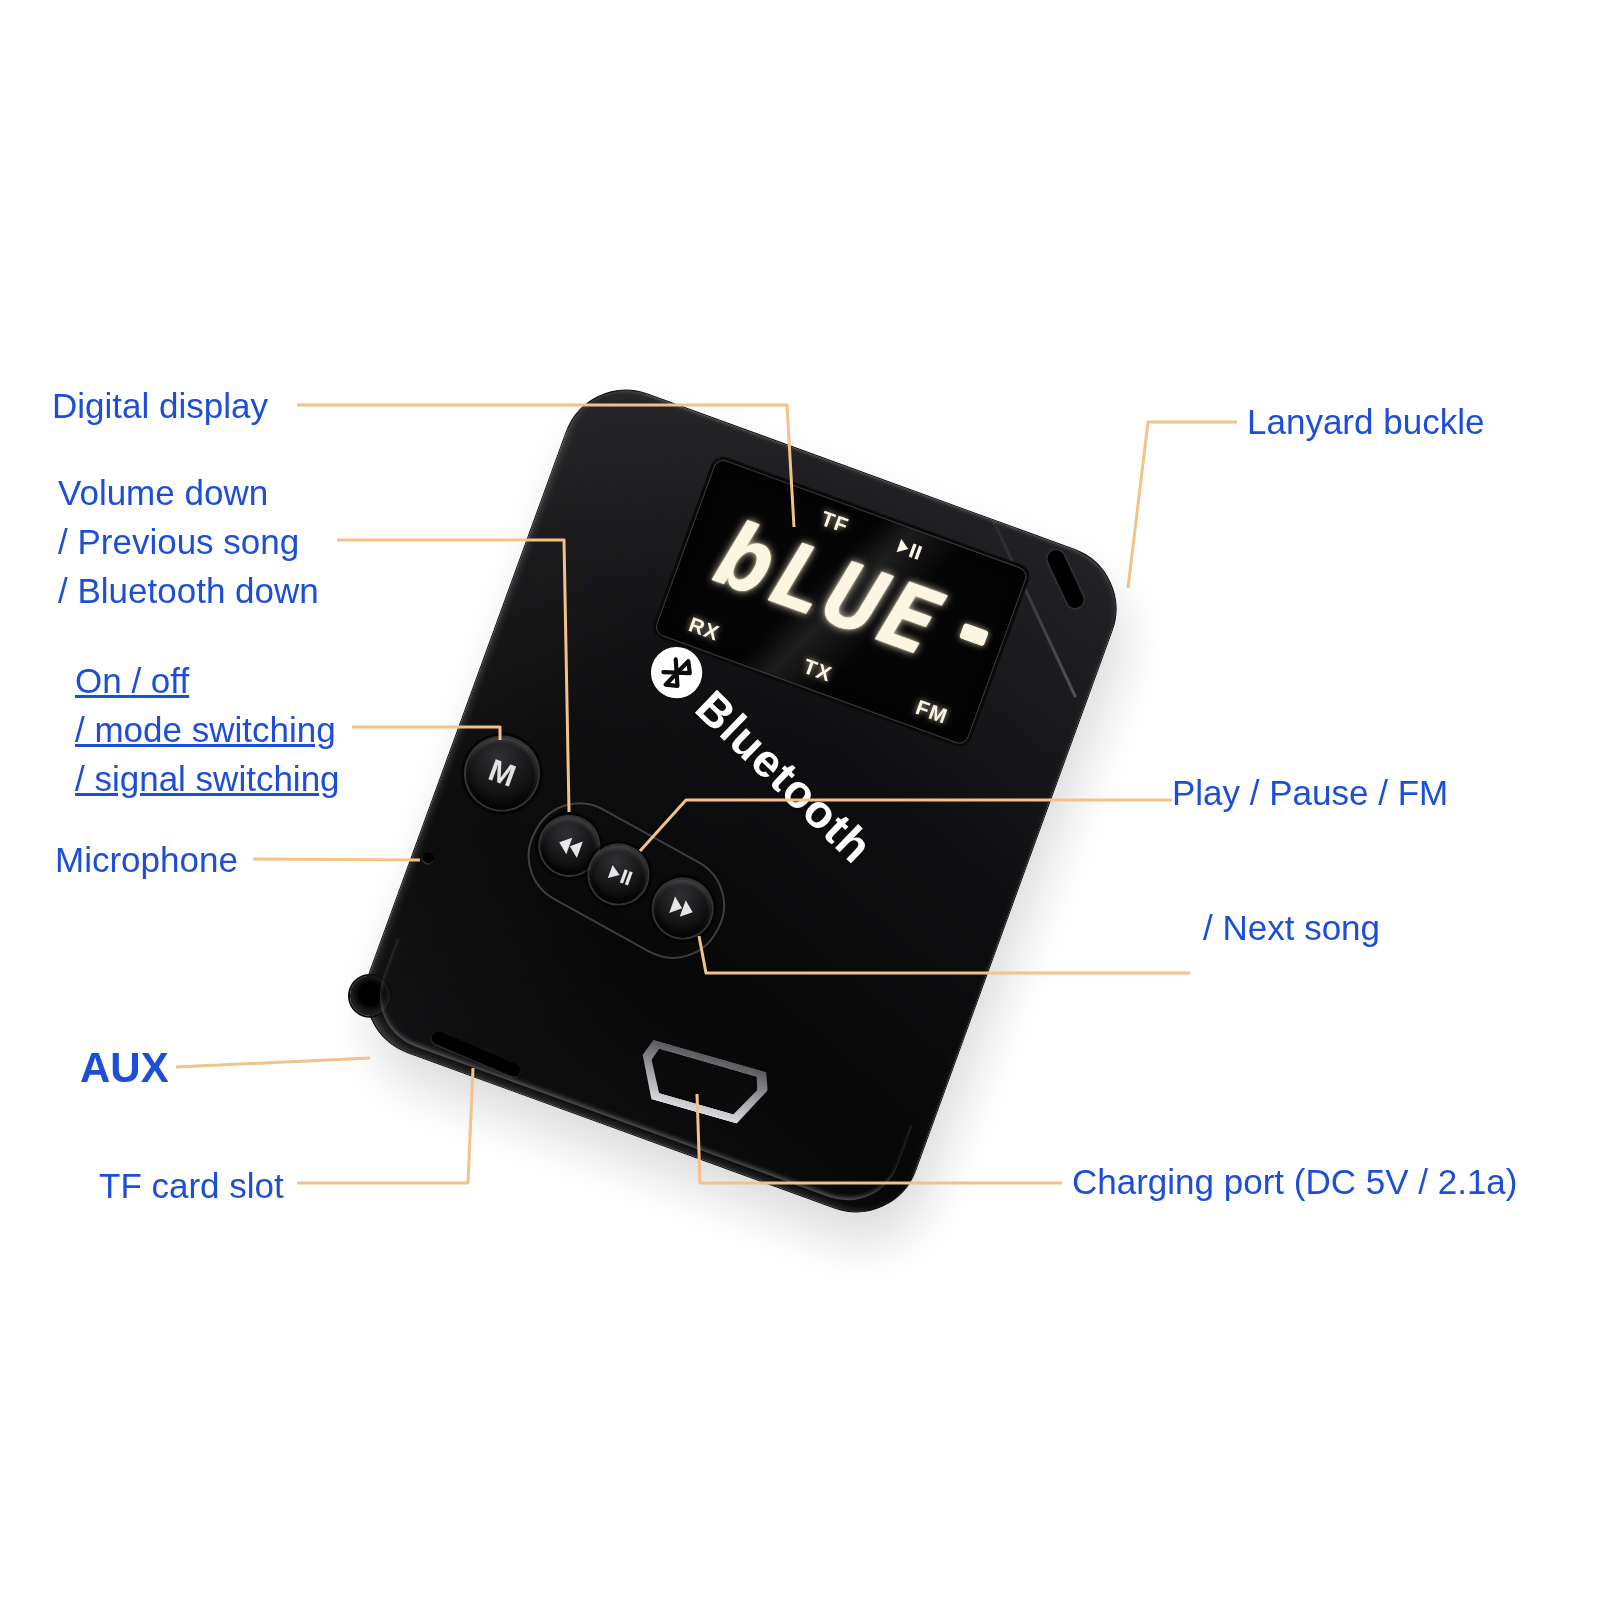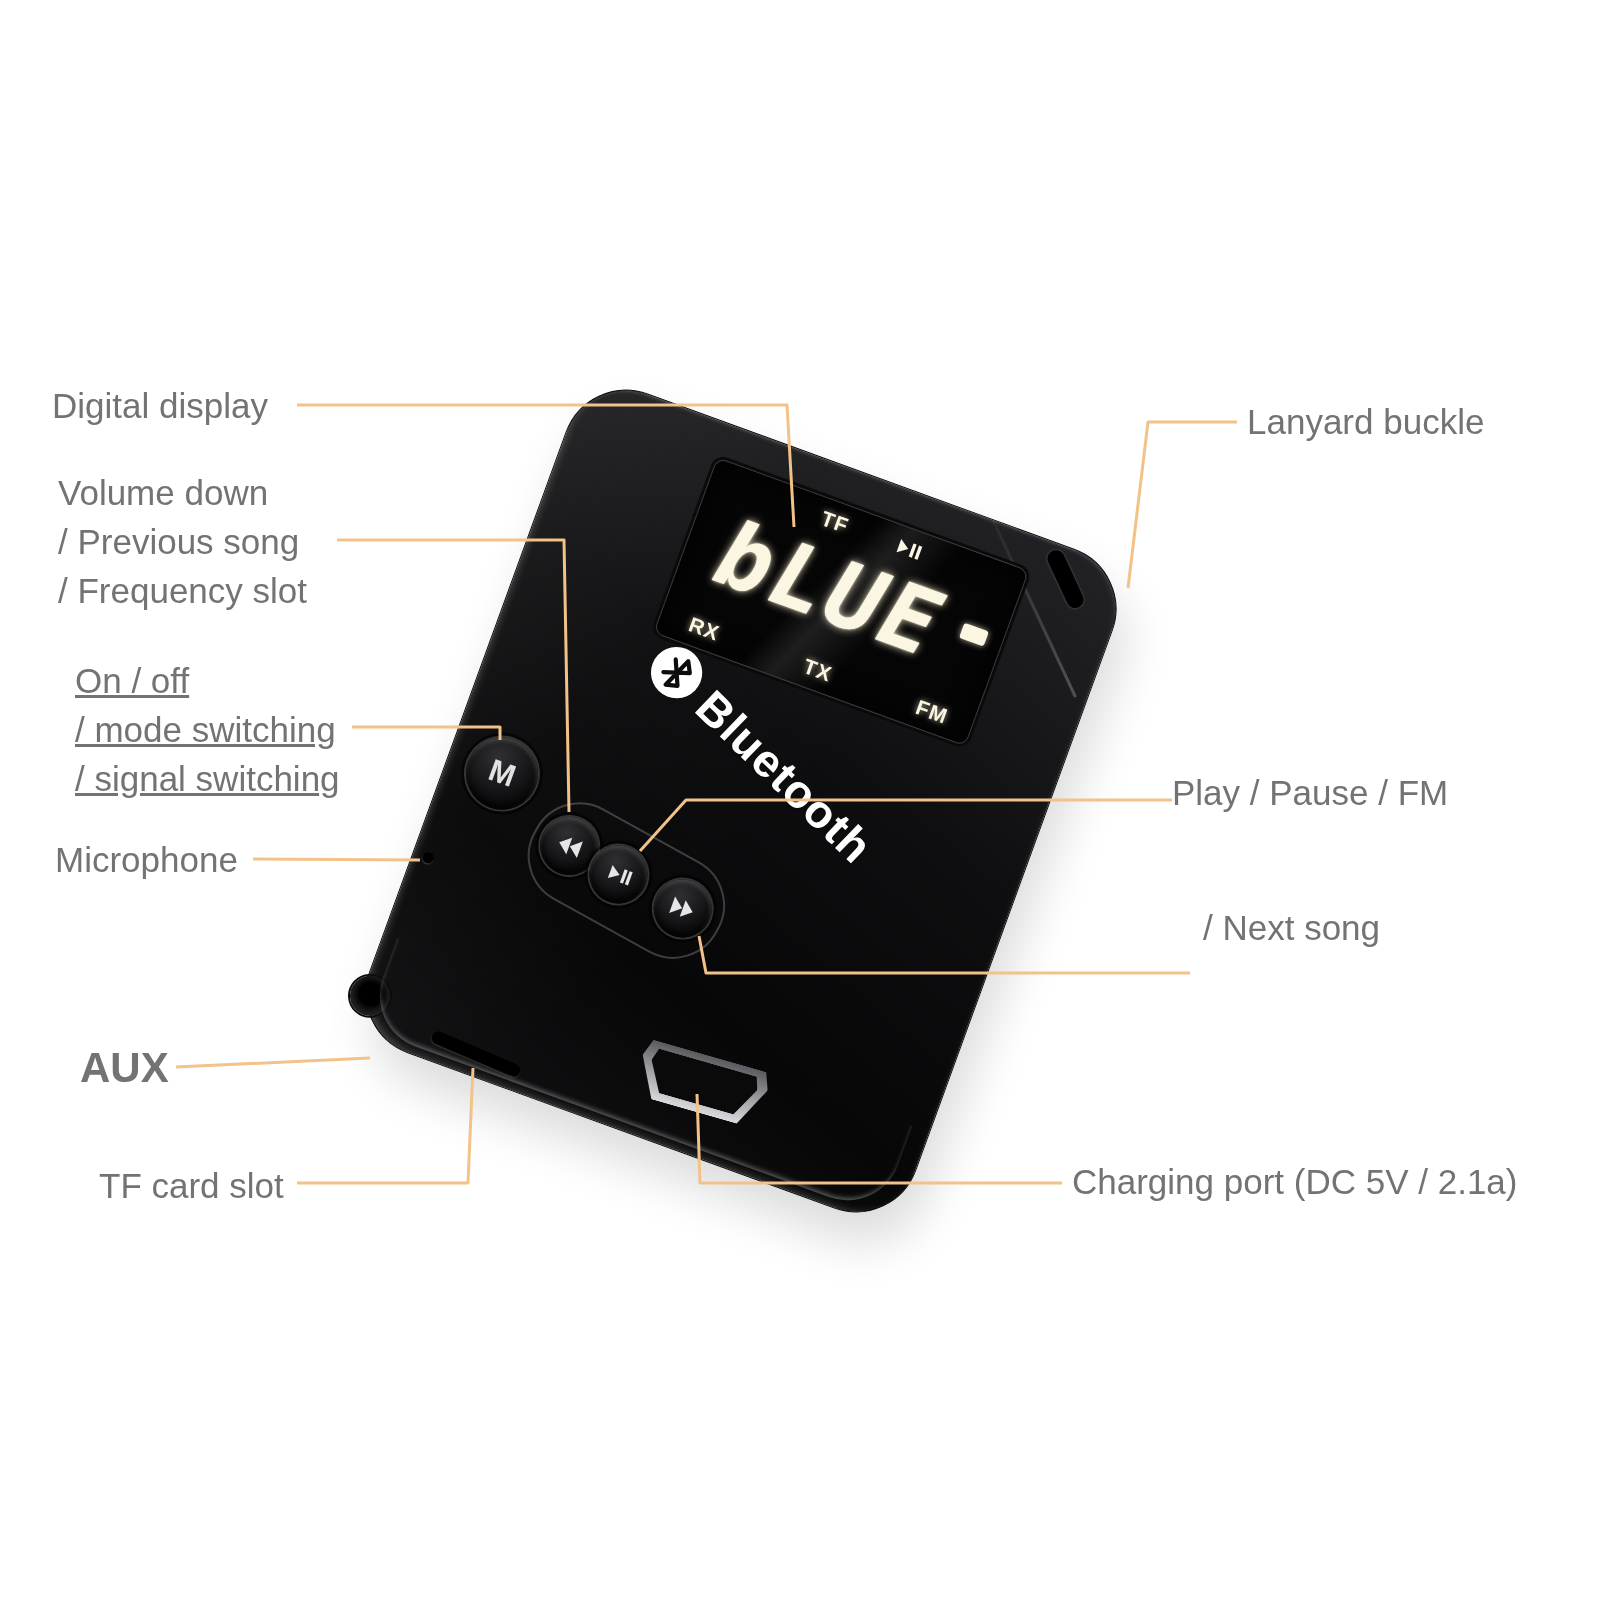--- a/index.html
+++ b/index.html
@@ -6,21 +6,21 @@
   .stage{
     position:relative;width:1600px;height:1600px;margin:0 auto;
     background:var(--background,#ffffff);
     font-family:"Liberation Sans", sans-serif;
     overflow:hidden;
   }
   
   .lines{position:absolute;inset:0;width:1600px;height:1600px;pointer-events:none;}
   .callout{fill:none;stroke:var(--callout-line,#f2c289);stroke-width:3;stroke-linejoin:round;stroke-linecap:butt;}
   
-  .label{position:absolute;color:#737373;font-size:35px;line-height:49px;white-space:nowrap;}
+  .label{position:absolute;color:#1d4ed8;font-size:35px;line-height:49px;white-space:nowrap;}
   #lbl-display{left:52px;top:384px;line-height:44px;}
   #lbl-voldown{left:58px;top:468px;}
   #lbl-onoff{left:75px;top:656px;text-decoration:underline;}
   #lbl-mic{left:55px;top:838px;line-height:44px;}
   #lbl-aux{left:80px;top:1044px;font-weight:bold;font-size:42px;line-height:48px;}
   #lbl-tf{left:85px;top:1164px;line-height:44px;margin-left:14px;}
   #lbl-lanyard{left:1247px;top:400px;line-height:44px;}
   #lbl-play{left:1172px;top:756px;line-height:50px;margin-top:12px;}
   #lbl-volup{left:1203px;top:903px;line-height:50px;}
   #lbl-charge{left:1072px;top:1160px;line-height:44px;}
@@ -227,21 +227,21 @@
     <polyline class="callout" points="1062,1183 700,1183 697,1094"></polyline>
   </svg>
 
   <div class="label" id="lbl-display">
     <div>Digital display</div>
   </div>
 
   <div class="label" id="lbl-voldown">
     <div>Volume down</div>
     <div>/ Previous song</div>
-    <div>/ Frequency slot</div>
+    <div>/ Bluetooth down</div>
   </div>
 
   <div class="label" id="lbl-onoff">
     <div>On / off</div>
     <div>/ mode switching</div>
     <div>/ signal switching</div>
   </div>
 
   <div class="label" id="lbl-mic">
     <div>Microphone</div>

